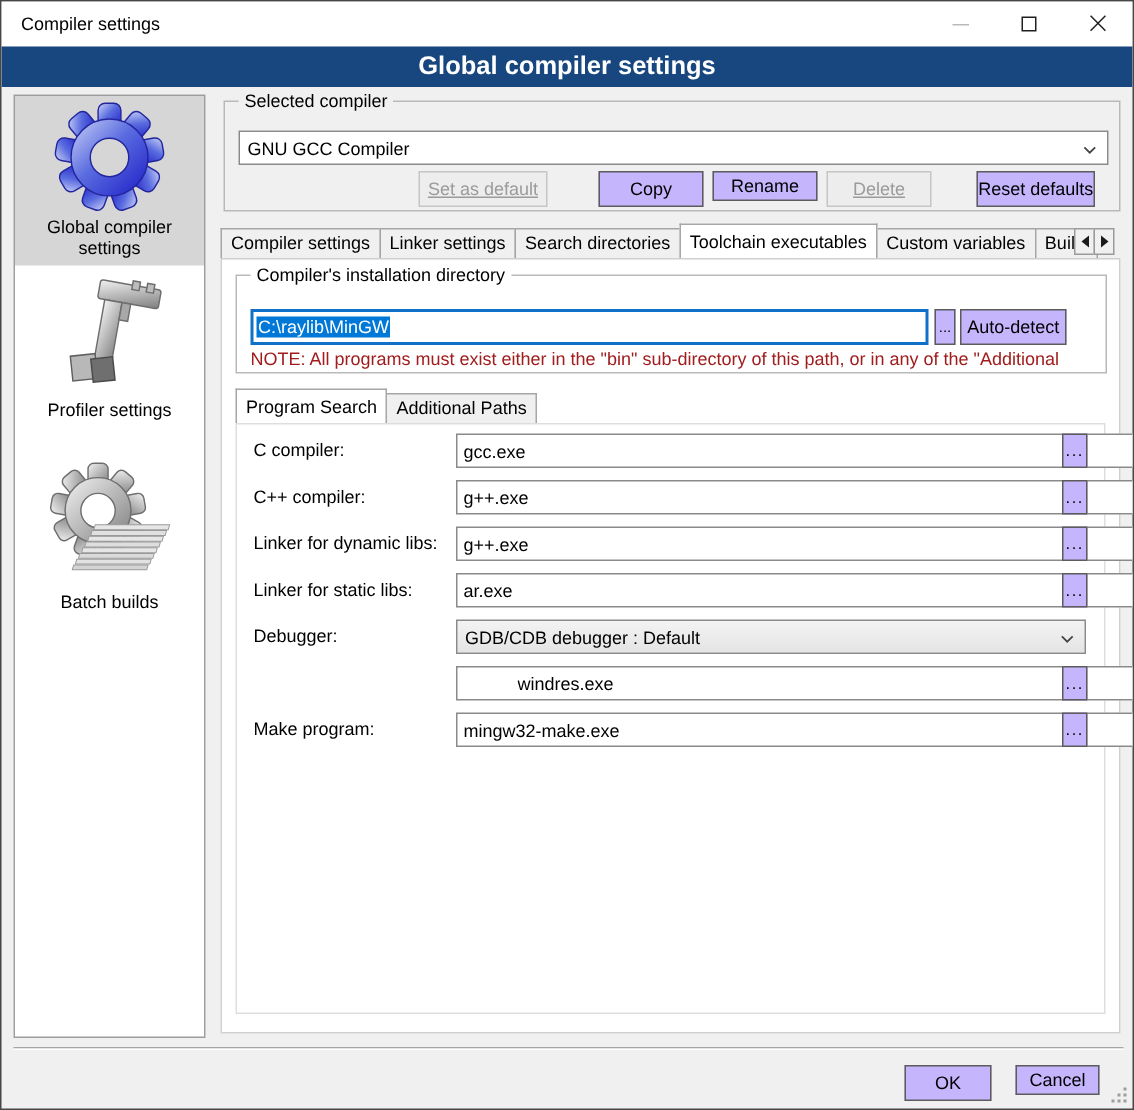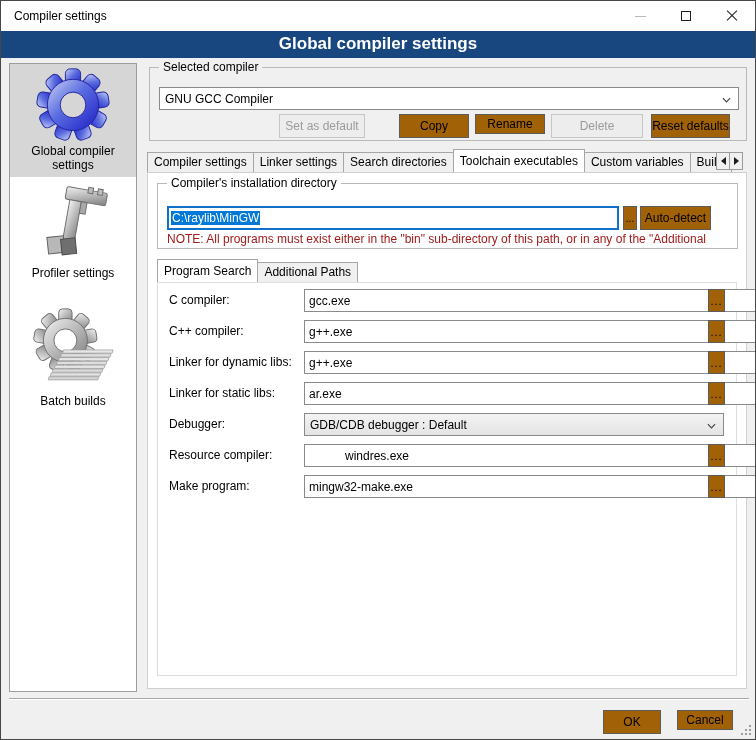--- a/index.html
+++ b/index.html
@@ -23,22 +23,22 @@
   
   .banner{position:absolute;left:0;top:30px;width:754px;height:27px;background:#17477e;
     color:#fff;font-weight:bold;font-size:17px;text-align:center;line-height:26px;}
   
   .sidebar{position:absolute;left:8px;top:62px;width:128px;height:629px;background:#ffffff;border:1px solid #9d9d9d;}
   .side-item{position:absolute;left:0;width:126px;display:flex;flex-direction:column;align-items:center;cursor:default;}
   .side-item.selected{background:#d6d6d6;}
   .side-label{text-align:center;line-height:14px;margin-top:2px;}
   
   .btn{position:absolute;display:flex;align-items:center;justify-content:center;
-    background:#a16207;border:1px solid #5c5c5c;font-size:12px;white-space:nowrap;}
-  .btn.disabled{color:#9b9b9b;border-color:#c6c6c6;background:#eded ed;background:#ededed;}
+    background:#c4b5fd;border:1px solid #5c5c5c;font-size:12px;white-space:nowrap;}
+  .btn.disabled{color:#9b9b9b;border-color:#c6c6c6;background:#eded ed;background:#ededed;text-decoration:underline;}
   .groupbox{position:absolute;border:1px solid #b9b9b9;}
   .legend{position:absolute;top:-8px;left:9px;padding:0 4px;white-space:nowrap;}
   .combo{position:absolute;height:23px;background:#fff;border:1px solid #8a8a8a;
     display:flex;align-items:center;padding:0 22px 0 5px;white-space:nowrap;overflow:hidden;}
   .combo.gray{background:linear-gradient(#f3f3f3,#e4e4e4);}
   .chev{position:absolute;right:7px;top:9px;width:9px;height:6px;}
   .tin{position:absolute;height:23px;background:#fff;border:1px solid #8a8a8a;
     font:12px "Liberation Sans",sans-serif;padding:0 4px;color:#000;}
   
   .tabstrip{position:absolute;left:146px;top:148px;width:600px;height:23px;display:flex;align-items:flex-end;}
@@ -184,21 +184,21 @@
   </div>
   <div class="combo" style="left:158px;top:86px;width:580px;">
     <span>GNU GCC Compiler</span>
     <svg class="chev" viewBox="0 0 10 6">
         <polyline points="1,1 5,5 9,1" fill="none" stroke="#444" stroke-width="1.3"></polyline>
       </svg>
   </div>
   <div class="btn disabled" style="left:278px;top:113px;width:86px;height:24px;">Set as default</div>
   <div class="btn" style="left:398px;top:113px;width:70px;height:24px;">Copy</div>
   <div class="btn" style="left:474px;top:113px;width:70px;height:20px;">Rename</div>
-  <div class="btn disabled" style="left:550px;top:113px;width:92px;height:24px;">Delete</div>
+  <div class="btn disabled" style="left:550px;top:113px;width:70px;height:24px;">Delete</div>
   <div class="btn" style="left:650px;top:113px;width:79px;height:24px;">Reset defaults</div>
 
   <div class="tabstrip">
     <div class="tab">Compiler settings</div>
     <div class="tab">Linker settings</div>
     <div class="tab">Search directories</div>
     <div class="tab active">Toolchain executables</div>
     <div class="tab">Custom variables</div>
     <div class="tab clipped">Build options</div>
   </div>
@@ -246,21 +246,20 @@
   <div class="btn frow-browse" style="top:381px;">...</div>
 
   <div class="frow-label" style="top:412px;">Debugger:</div>
   <div class="combo gray frow-combo" style="top:412px;">
     <span>GDB/CDB debugger : Default</span>
     <svg class="chev" viewBox="0 0 10 6">
         <polyline points="1,1 5,5 9,1" fill="none" stroke="#444" stroke-width="1.3"></polyline>
       </svg>
   </div>
 
-  <div class="frow-label" style="top:443px;">Resource compiler:</div>
   <input class="tin frow-input" style="top: 443px; padding-left: 40px;" value="windres.exe">
   <div class="btn frow-browse" style="top:443px;">...</div>
 
   <div class="frow-label" style="top:474px;">Make program:</div>
   <input class="tin frow-input" style="top: 474px;" value="mingw32-make.exe">
   <div class="btn frow-browse" style="top:474px;">...</div>
 
   <div class="sep"></div>
   <div class="btn" style="left:602px;top:709px;width:58px;height:24px;">OK</div>
   <div class="btn" style="left:676px;top:709px;width:56px;height:20px;">Cancel</div>

